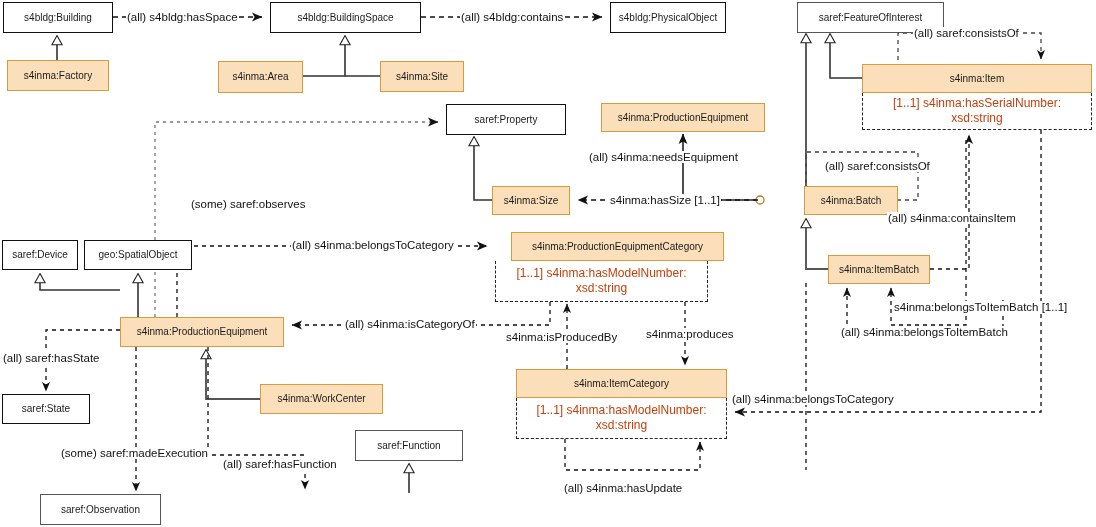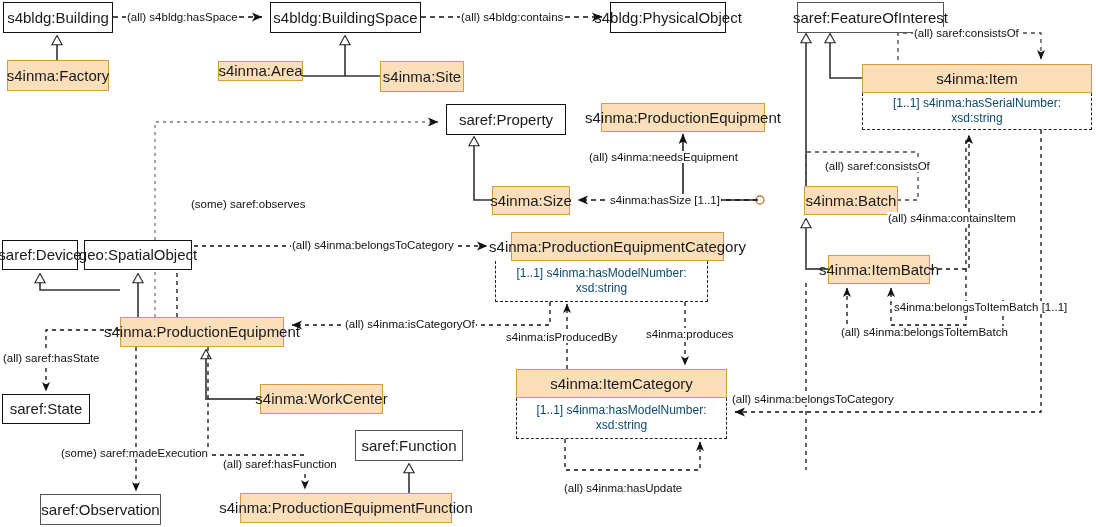--- a/index.html
+++ b/index.html
@@ -1,27 +1,27 @@
 <!DOCTYPE html>
 <html><head>
 <meta charset="utf-8">
 <style>
   html,body{margin:0;padding:0;background:#ffffff;}
   #canvas{position:relative;width:1096px;height:527px;background:#fff;
           font-family:"Liberation Sans","DejaVu Sans",sans-serif;
           overflow:hidden;}
   svg#wires{position:absolute;left:0;top:0;width:1096px;height:527px;}
   .node{position:absolute;box-sizing:border-box;display:flex;align-items:center;
-        justify-content:center;text-align:right;font-size:15px;color:#1a1a1a;
+        justify-content:center;text-align:right;font-size:10px;color:#1a1a1a;
         line-height:1.15;z-index:5;}
   .ext{background:#ffffff;border:1.4px solid #111;}
   .ext-grey{background:#ffffff;border:1.6px solid #555;}
   .inma{background:#fbdfbb;border:1.5px solid #d69b3f;}
   .attr{position:absolute;box-sizing:border-box;display:flex;align-items:center;
-        justify-content:center;text-align:center;font-size:12px;color:#0c4a6e;
+        justify-content:center;text-align:center;font-size:12px;color:#c2410c;
         background:#ffffff;border:1.4px dashed #222;border-top:none;
         line-height:1.25;padding:2px 4px;z-index:5;}
   .lbl{position:absolute;font-size:11.5px;color:#111;white-space:nowrap;z-index:6;
        background:#fff;padding:0 1px;}
 </style>
 </head>
 <body>
 
 <div id="canvas">
 
@@ -122,21 +122,21 @@
   </div>
 
   <div class="node ext-grey" style="left:784px;top:2px;width:147px;height:31px;margin-left:13px;">
     <span>saref:FeatureOfInterest</span>
   </div>
 
   <div class="node inma" style="left:7px;top:60px;width:102px;height:31px;">
     <span>s4inma:Factory</span>
   </div>
 
-  <div class="node inma" style="left:218px;top:61px;width:85px;height:20px;">
+  <div class="node inma" style="left:218px;top:61px;width:85px;height:32px;">
     <span>s4inma:Area</span>
   </div>
 
   <div class="node inma" style="left:380px;top:61px;width:84px;height:31px;">
     <span>s4inma:Site</span>
   </div>
 
   <div class="node inma" style="left:862px;top:64px;width:230px;height:29px;">
     <span>s4inma:Item</span>
   </div>
@@ -201,23 +201,20 @@
   </div>
 
   <div class="node ext-grey" style="left:355px;top:430px;width:108px;height:31px;">
     <span>saref:Function</span>
   </div>
 
   <div class="node ext-grey" style="left:40px;top:494px;width:121px;height:31px;">
     <span>saref:Observation</span>
   </div>
 
-  <div class="node inma" style="left:240px;top:493px;width:212px;height:30px;">
-    <span>s4inma:ProductionEquipmentFunction</span>
-  </div>
 
   <div class="lbl" style="left:126px;top:11px;">(all) s4bldg:hasSpace</div>
 
   <div class="lbl" style="left:460px;top:11px;">(all) s4bldg:contains</div>
 
   <div class="lbl" style="left:913px;top:27px;">(all) saref:consistsOf</div>
 
   <div class="lbl" style="left:588px;top:151px;">(all) s4inma:needsEquipment</div>
 
   <div class="lbl" style="left:824px;top:160px;">(all) saref:consistsOf</div>

